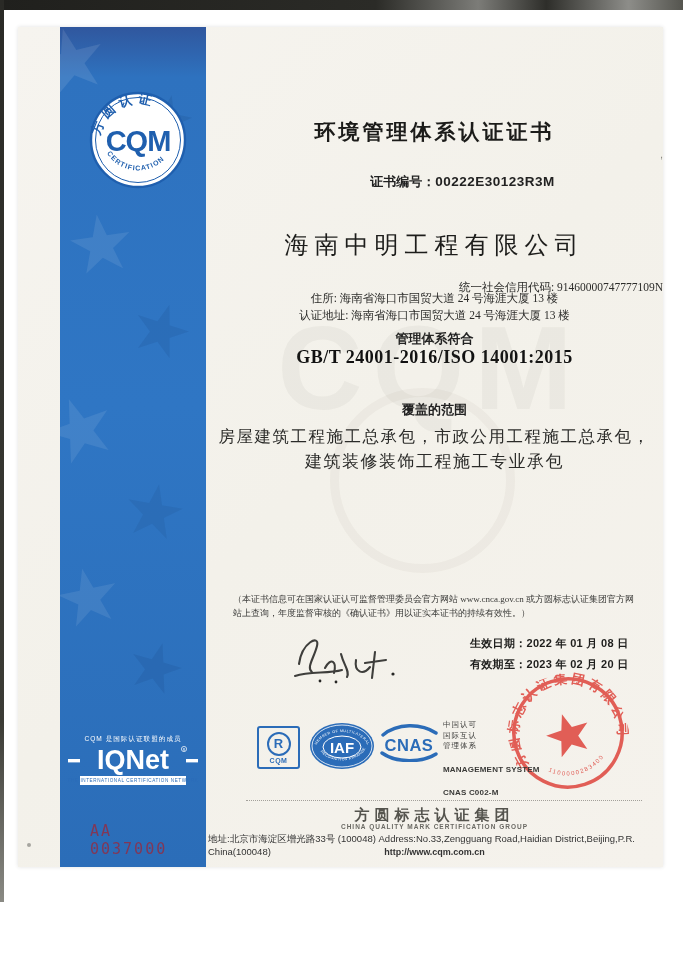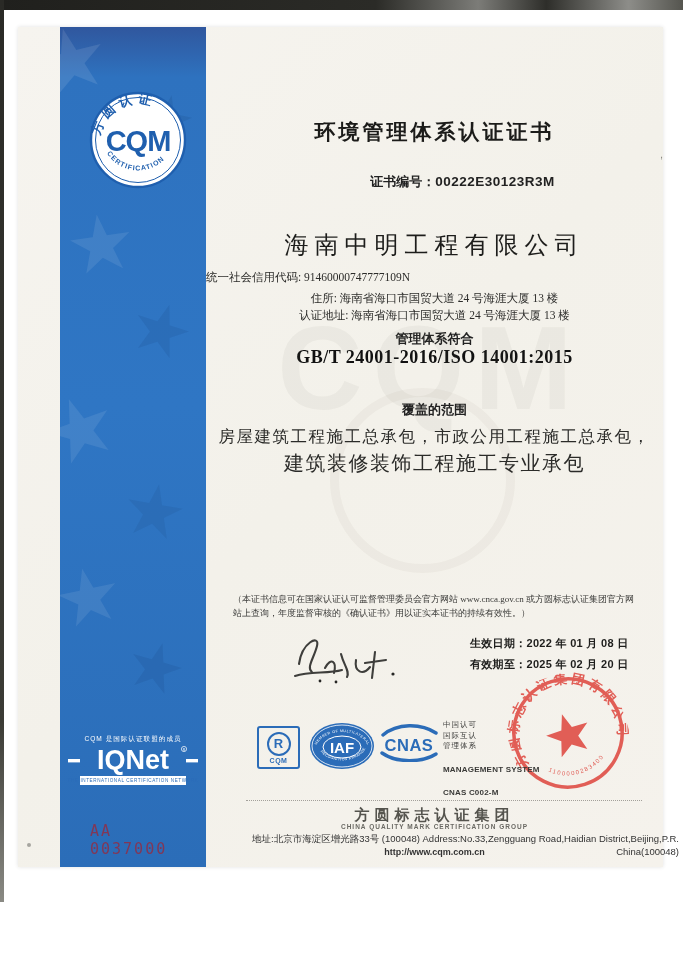--- a/index.html
+++ b/index.html
@@ -45,33 +45,33 @@
   .certno .lbl { font-size:13px; font-weight:bold; }
   .certno .val { font-size:13.5px; font-weight:bold; letter-spacing:.5px; }
 
   .certify { left:206px; top:203px; width:457px; text-align:center;
     font-size:13px; font-weight:bold; color:#2a2a28; letter-spacing:1px; }
 
   .company { left:206px; top:229px; width:457px; text-align:center;
     font-family:"Liberation Serif", serif; font-size:24px; letter-spacing:6px; color:#1d1d1b; }
 
   .kai { font-family:"Liberation Serif", serif; color:#2b2b29; }
-  .credit { left:206px; top:270px; width:457px; text-align:left; font-size:11.5px; }
+  .credit { left:206px; top:280px; width:457px; text-align:right; font-size:11.5px; }
   .addr1  { left:206px; top:291px; width:457px; text-align:center; font-size:11.5px; }
   .addr2  { left:206px; top:308px; width:457px; text-align:center; font-size:11.5px; }
 
   .conform  { left:206px; top:330px; width:457px; text-align:center;
     font-family:"Liberation Serif", serif; font-size:13px; font-weight:bold; color:#222; }
   .standard { left:206px; top:347px; width:457px; text-align:center;
     font-family:"Liberation Serif", serif; font-size:18px; font-weight:bold; color:#111; letter-spacing:.5px; }
 
   .scope-title { left:206px; top:401px; width:457px; text-align:center;
     font-family:"Liberation Serif", serif; font-size:13px; font-weight:bold; color:#222; }
   .scope1 { left:206px; top:426px; width:457px; text-align:center; font-size:16.5px; letter-spacing:1.5px; }
-  .scope2 { left:206px; top:450px; width:457px; text-align:center; font-size:20px; letter-spacing:1.5px; }
+  .scope2 { left:206px; top:450px; width:457px; text-align:center; font-size:17px; letter-spacing:1.5px; }
 
   .watermark-text { left:240px; top:300px; width:380px; text-align:center;
     font-size:118px; font-weight:bold; letter-spacing:10px; color:rgba(110,100,85,.06); }
   .watermark-circle { left:330px; top:388px; width:185px; height:185px; border-radius:50%;
     border:9px solid rgba(110,100,85,.05); }
 
   .disclaimer { left:233px; top:593px; width:405px; 
     font-family:"Liberation Serif", serif; font-size:9px; line-height:13.5px; color:#3a3a38; }
 
   .signature { left:292px; top:630px; width:110px; height:55px; }
@@ -94,21 +94,21 @@
   .accr { left:443px; top:720px; width:110px; color:#3a3a38; }
   .accr .cn { font-size:7.5px; line-height:10.5px; letter-spacing:1px; }
   .accr .en { font-size:8px; font-weight:bold; line-height:11px; margin-top:12px; letter-spacing:.2px; }
 
   .dotline { left:246px; top:800px; width:396px; border-top:1.5px dotted #a3a09a; }
 
   .footer-org-cn { left:206px; top:806px; width:457px; text-align:center;
     font-size:15px; font-weight:bold; letter-spacing:5px; color:#55544e; }
   .footer-org-en { left:206px; top:823px; width:457px; text-align:center;
     font-size:6.5px; font-weight:bold; letter-spacing:1px; color:#6a6963; }
-  .footer-addr { left:222px; top:833px; width:457px; text-align:right;
+  .footer-addr { left:208px; top:833px; width:457px; text-align:left;
     font-size:9.5px; color:#333; }
   .footer-web  { left:206px; top:847px; width:457px; text-align:center;
     font-size:9px; font-weight:bold; color:#333; }
 
   .speck-a { left:660px; top:148px; width:8px; height:10px; color:#8a8a84; font-size:11px; }
   .speck-b { left:27px; top:843px; width:4px; height:4px; background:rgba(90,90,85,.5); border-radius:50%; }
 </style>
 </head>
 <body>
 
@@ -193,21 +193,21 @@
       <path d="M83,22 L80,48"></path>
       <path d="M73,33 L94,30"></path>
     </g>
     <circle cx="28" cy="51" r="1.4" fill="#262624"></circle>
     <circle cx="44" cy="52" r="1.4" fill="#262624"></circle>
     <circle cx="101" cy="44" r="1.6" fill="#262624"></circle>
   </svg>
 
   <div class="abs dates">
     <div>生效日期：2022 年 01 月 08 日</div>
-    <div>有效期至：2025 年 02 月 20 日</div>
+    <div>有效期至：2023 年 02 月 20 日</div>
   </div>
 
   <svg class="abs stamp" viewBox="0 0 120 120">
     <g opacity=".82">
       <circle cx="60" cy="60" r="55" fill="none" stroke="#dd3d35" stroke-width="3.6"></circle>
       <path id="stampArc" d="M 13,80 A 51,51 0 1 1 107,80" fill="none"></path>
       <text font-size="13.5" font-weight="bold" fill="#dd3d35" letter-spacing="3.2" font-family="Liberation Sans, sans-serif">
         <textPath href="#stampArc" startOffset="2">方圆标志认证集团有限公司</textPath>
       </text>
       <path d="M60,40 L65.6,55.4 L82,55.8 L69,65.8 L73.7,81.5 L60,72.2 L46.3,81.5 L51,65.8 L38,55.8 L54.4,55.4 Z" fill="#dd3d35"></path>

